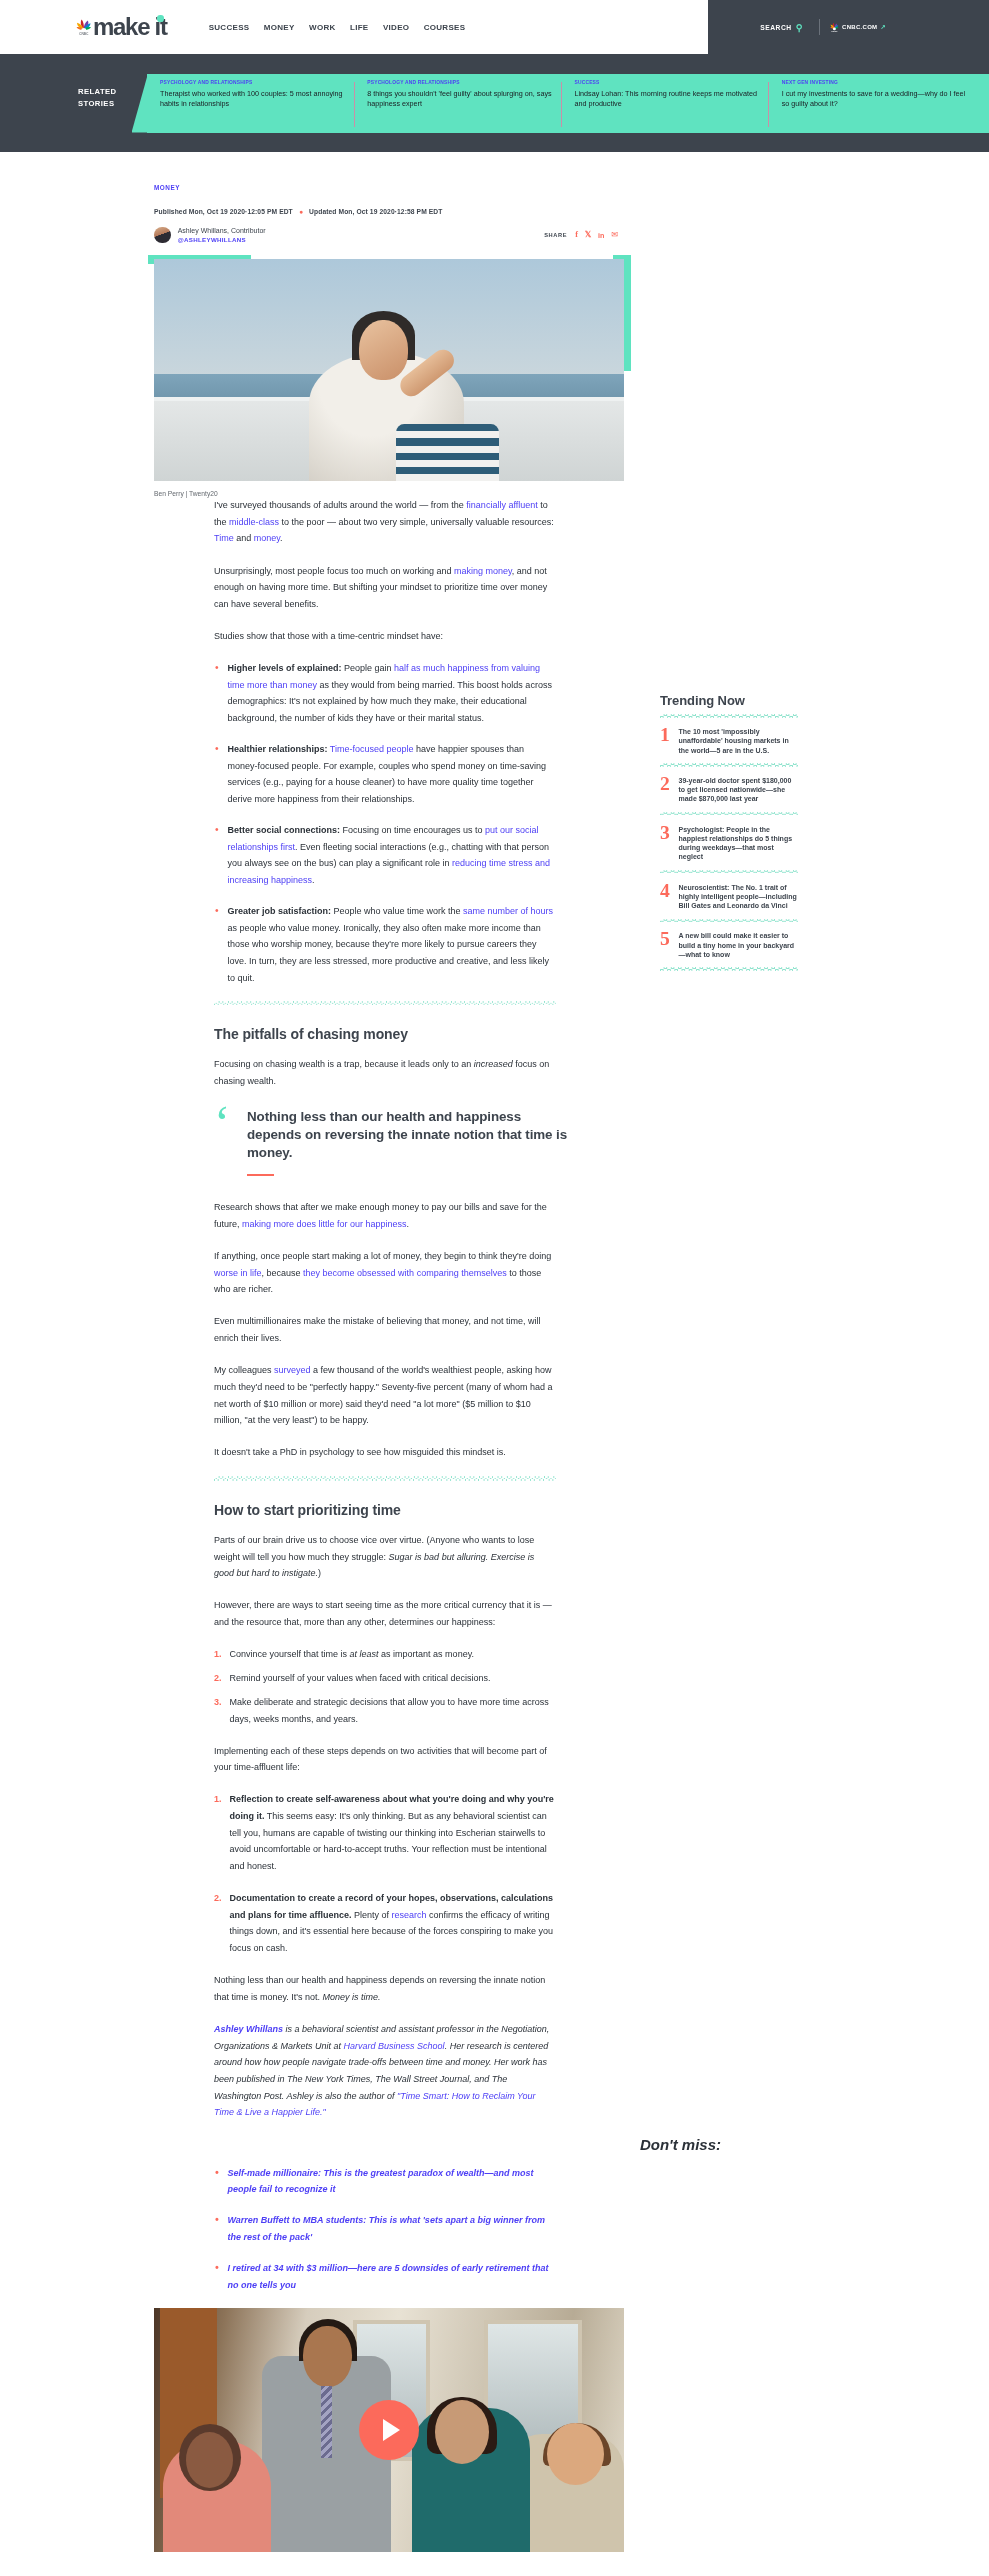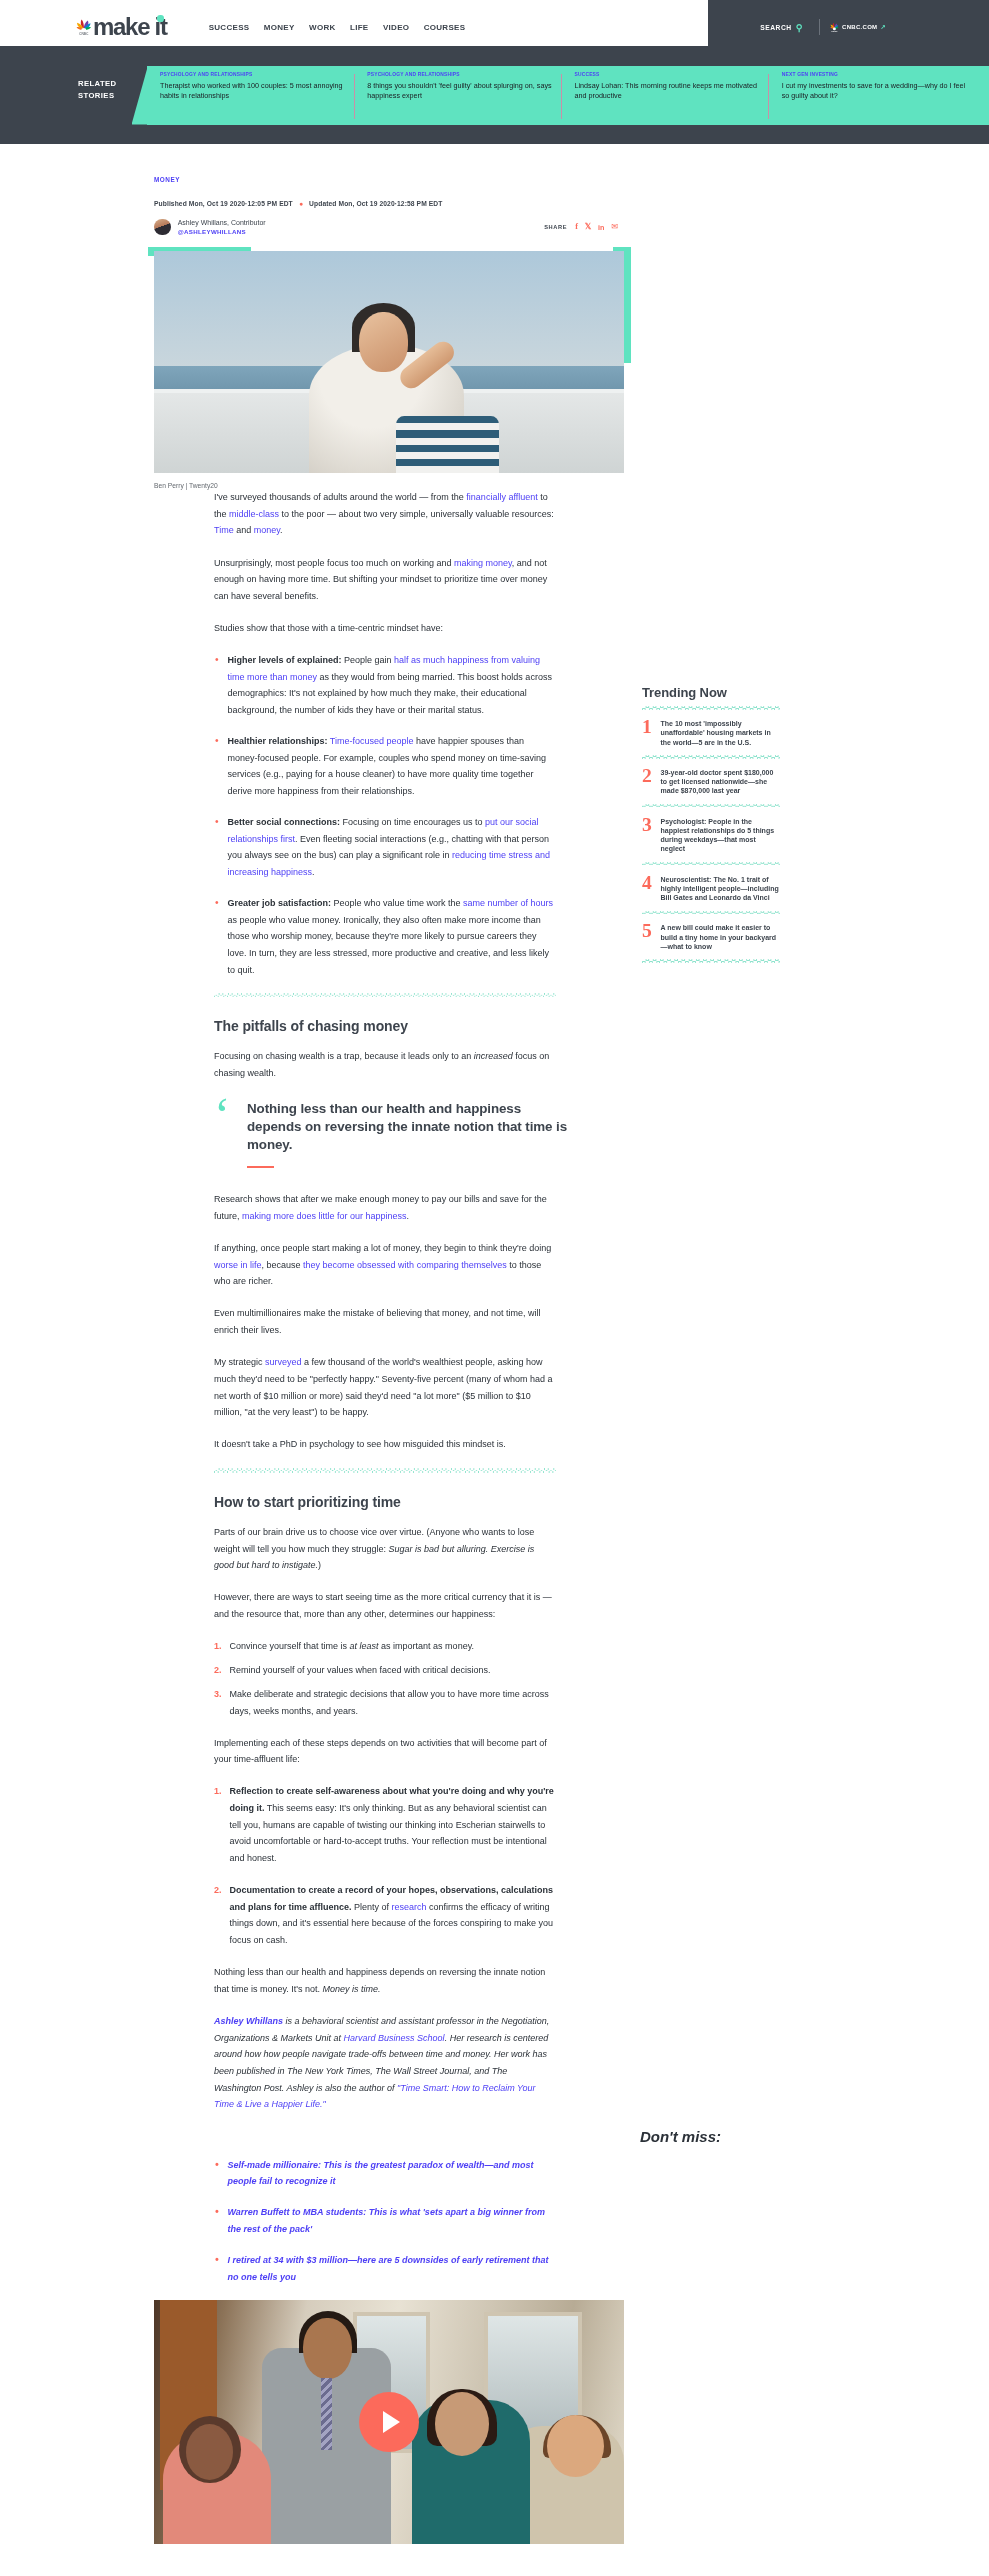--- a/index.html
+++ b/index.html
@@ -6,21 +6,21 @@
   html, body { margin:0; padding:0; }
   body {
     width:989px;
     background:#fff;
     font-family:"Liberation Sans", sans-serif;
     color:#2b3138;
     -webkit-font-smoothing:antialiased;
   }
 
   
-  .topbar { position:relative; height:46px; background:#fff; }
+  .topbar { position:relative; height:54px; background:#fff; }
   .topbar-dark { position:absolute; right:0; top:0; width:281px; height:54px; background:#3d444d; }
   .topbar-inner { position:relative; height:54px; display:flex; align-items:center; }
 
   .brand { display:flex; align-items:flex-end; margin-left:76px; text-decoration:none; }
   .peacock { width:15.5px; height:17.5px; position:relative; margin-right:1.5px; margin-bottom:1px; }
   .peacock svg { display:block; }
   .brand-word { font-weight:bold; font-size:24px; letter-spacing:-1.3px; color:#3d444d; line-height:0.8;
                  font-family:"Liberation Sans", sans-serif; position:relative; }
   .brand-word .dot { position:absolute; width:6.2px; height:6.2px; border-radius:50%; background:#5fe3c0; right:3.1px; top:-2.1px; }
 
@@ -113,21 +113,21 @@
   .pq-text { font-size:13.4px; font-weight:bold; line-height:1.35; color:#3d444d; letter-spacing:-0.1px; }
   .pq-rule { width:27px; height:2.6px; background:#fc6a5b; margin-top:11.3px; }
   .bio { font-style:italic; }
   .bio a, .bio strong { color:#4d3ff5; }
   .bio strong { font-weight:bold; font-style:italic; }
   .dontmiss { font-weight:bold; font-style:italic; font-size:15px; margin:3.1px 0 11.3px 0; color:#2b3138;text-align:right;}
   ul.dm-list li { font-weight:bold; font-style:italic; }
   ul.dm-list li a { color:#4d3ff5; }
 
   
-  .sidebar { position:absolute; left:642px; top:541px; width:138px; }
+  .sidebar { position:absolute; left:660px; top:541px; width:138px; }
   .sb-title { font-size:13px; font-weight:bold; color:#3d444d; margin-bottom:6.2px; letter-spacing:-0.1px; }
   .sb-wavy { height:3.6px; background-image:radial-gradient(circle at 1.8px 3.6px, transparent 1.3px, #8fe3cd 1.4px, #8fe3cd 1.9px, transparent 2px),
                      radial-gradient(circle at 5.4px 0px, transparent 1.3px, #8fe3cd 1.4px, #8fe3cd 1.9px, transparent 2px);
     background-size:7.2px 3.6px; background-repeat:repeat-x; }
   .sb-item { display:flex; padding:9.3px 0 8.2px 0; }
   .sb-num { font-size:19.6px; font-weight:bold; color:#fc6a5b; line-height:0.85; flex:0 0 18.5px; font-family:"Liberation Serif", serif; }
   .sb-txt { font-size:7px; line-height:1.32; font-weight:bold; color:#3d444d; }
 
   
   .videocard { position:relative; margin:10.3px 0 0 154px; width:470px; }
@@ -310,21 +310,21 @@
         <div class="pq-rule"></div>
       </div>
     </div>
 
     <p><span>Research shows that after we make enough money to pay our bills and save for the future, </span><a href="#">making more does little for our happiness</a><span>.</span></p>
 
     <p><span>If anything, once people start making a lot of money, they begin to think they're doing </span><a href="#">worse in life</a><span>, because </span><a href="#">they become obsessed with comparing themselves</a><span> to those who are richer.</span></p>
 
     <p>Even multimillionaires make the mistake of believing that money, and not time, will enrich their lives.</p>
 
-    <p><span>My strategic </span><a href="#">surveyed</a><span> a few thousand of the world's wealthiest people, asking how much they'd need to be "perfectly happy." Seventy-five percent (many of whom had a net worth of $10 million or more) said they'd need "a lot more" ($5 million to $10 million, "at the very least") to be happy.</span></p>
+    <p><span>My colleagues </span><a href="#">surveyed</a><span> a few thousand of the world's wealthiest people, asking how much they'd need to be "perfectly happy." Seventy-five percent (many of whom had a net worth of $10 million or more) said they'd need "a lot more" ($5 million to $10 million, "at the very least") to be happy.</span></p>
 
     <p>It doesn't take a PhD in psychology to see how misguided this mindset is.</p>
 
     <div class="wavy"></div>
 
     <h2>How to start prioritizing time</h2>
 
     <p><span>Parts of our brain drive us to choose vice over virtue. (Anyone who wants to lose weight will tell you how much they struggle: </span><em>Sugar is bad but alluring. Exercise is good but hard to instigate.</em><span>)</span></p>
 
     <p>However, there are ways to start seeing time as the more critical currency that it is — and the resource that, more than any other, determines our happiness:</p>

